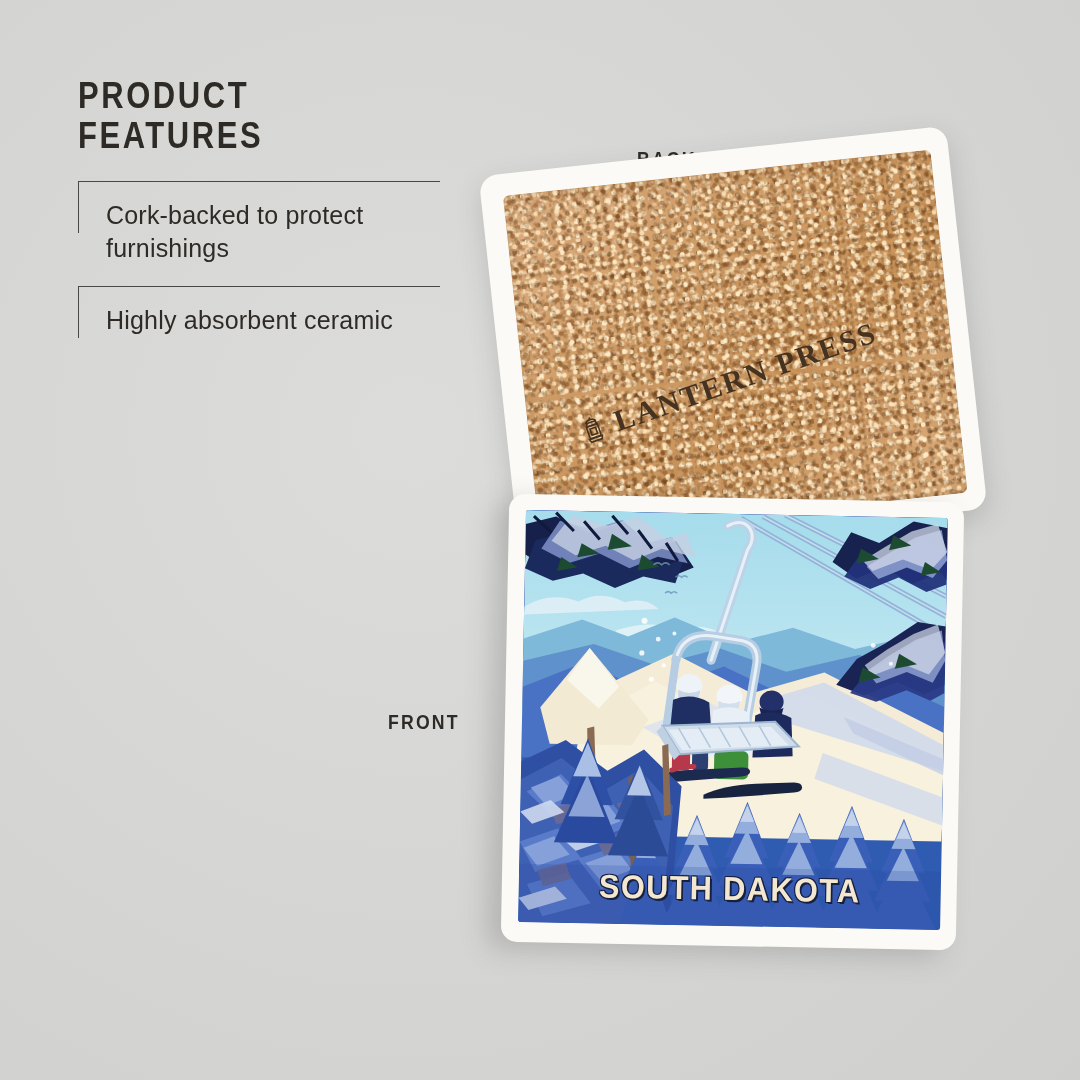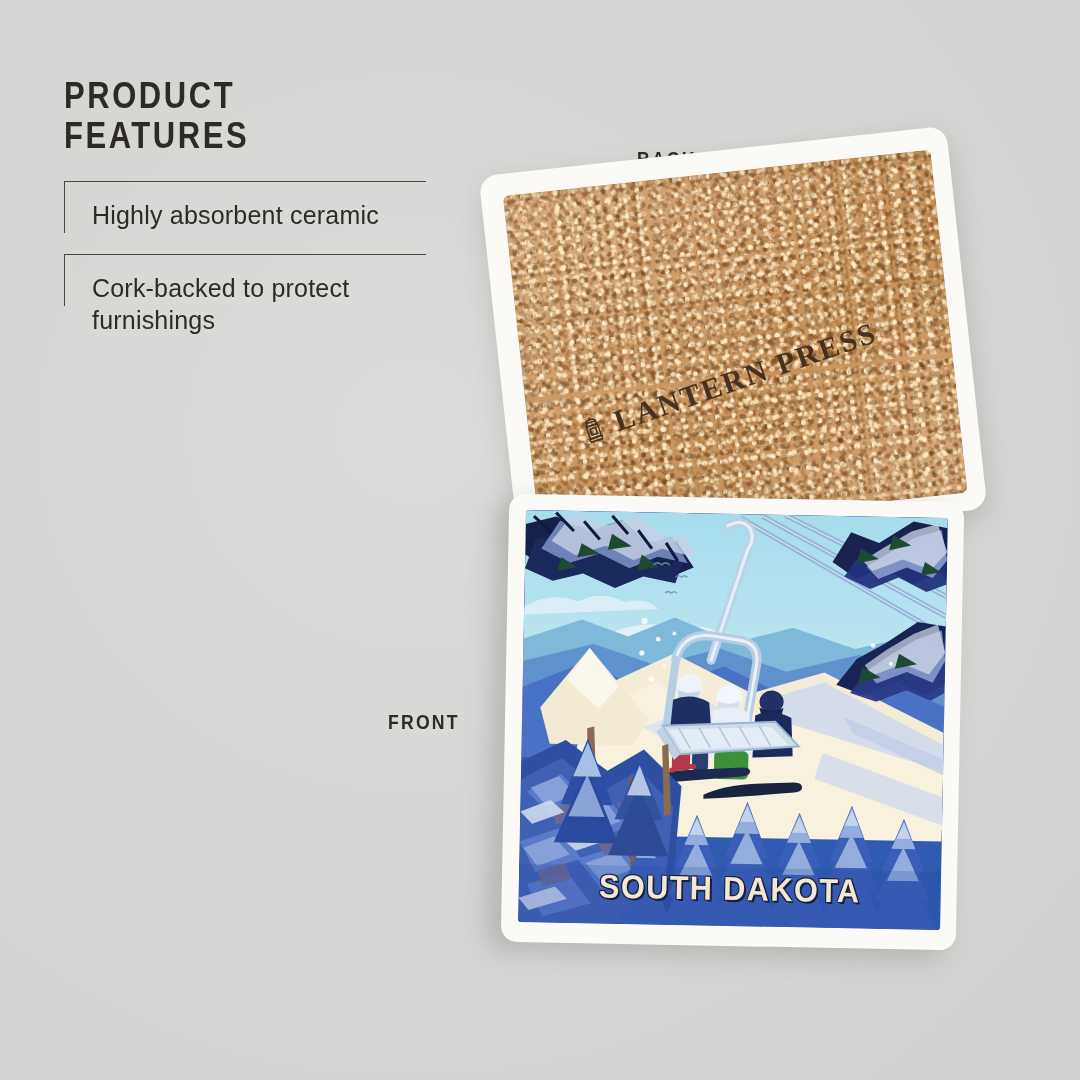--- a/index.html
+++ b/index.html
@@ -7,21 +7,21 @@
     width:1080px;height:1080px;
     background:#d6d6d4;
     font-family:"Liberation Sans", sans-serif;
     overflow:hidden;
     position:relative;
   }
   #stage{position:absolute;inset:0;width:1080px;height:1080px;overflow:hidden;
      background:radial-gradient(ellipse at 38% 40%, #dcdcda 0%, #d5d5d3 55%, #cfcfcd 100%);}
 
   
-  .panel{position:absolute;left:64px;top:76px;width:395px;}
+  .panel{position:absolute;left:78px;top:76px;width:395px;}
   .panel h1{
     margin:0;
     font-size:36px;
     font-weight:bold;
     letter-spacing:3.0px;
     color:#2e2b27;
     font-family:"Liberation Sans", sans-serif;
     transform:scaleX(0.86);
     transform-origin:left center;
     line-height:1.1;
@@ -129,24 +129,24 @@
 </head>
 <body>
 
 <div id="stage">
 
   <div class="panel">
     <h1>PRODUCT FEATURES</h1>
 
     <div class="features">
       <div class="feature">
-        <div class="feature-text">Highly absorbent ceramic</div>
+        <div class="feature-text">Cork-backed to protect furnishings</div>
       </div>
       <div class="feature">
-        <div class="feature-text">Cork-backed to protect furnishings</div>
+        <div class="feature-text">Highly absorbent ceramic</div>
       </div>
     </div>
   </div>
 
   <div class="callout" id="label-back">BACK</div>
   <div class="callout" id="label-front">FRONT</div>
 
   <div class="coaster" id="coaster-back">
     <div class="cork">
       <div class="cork-grain"></div>

